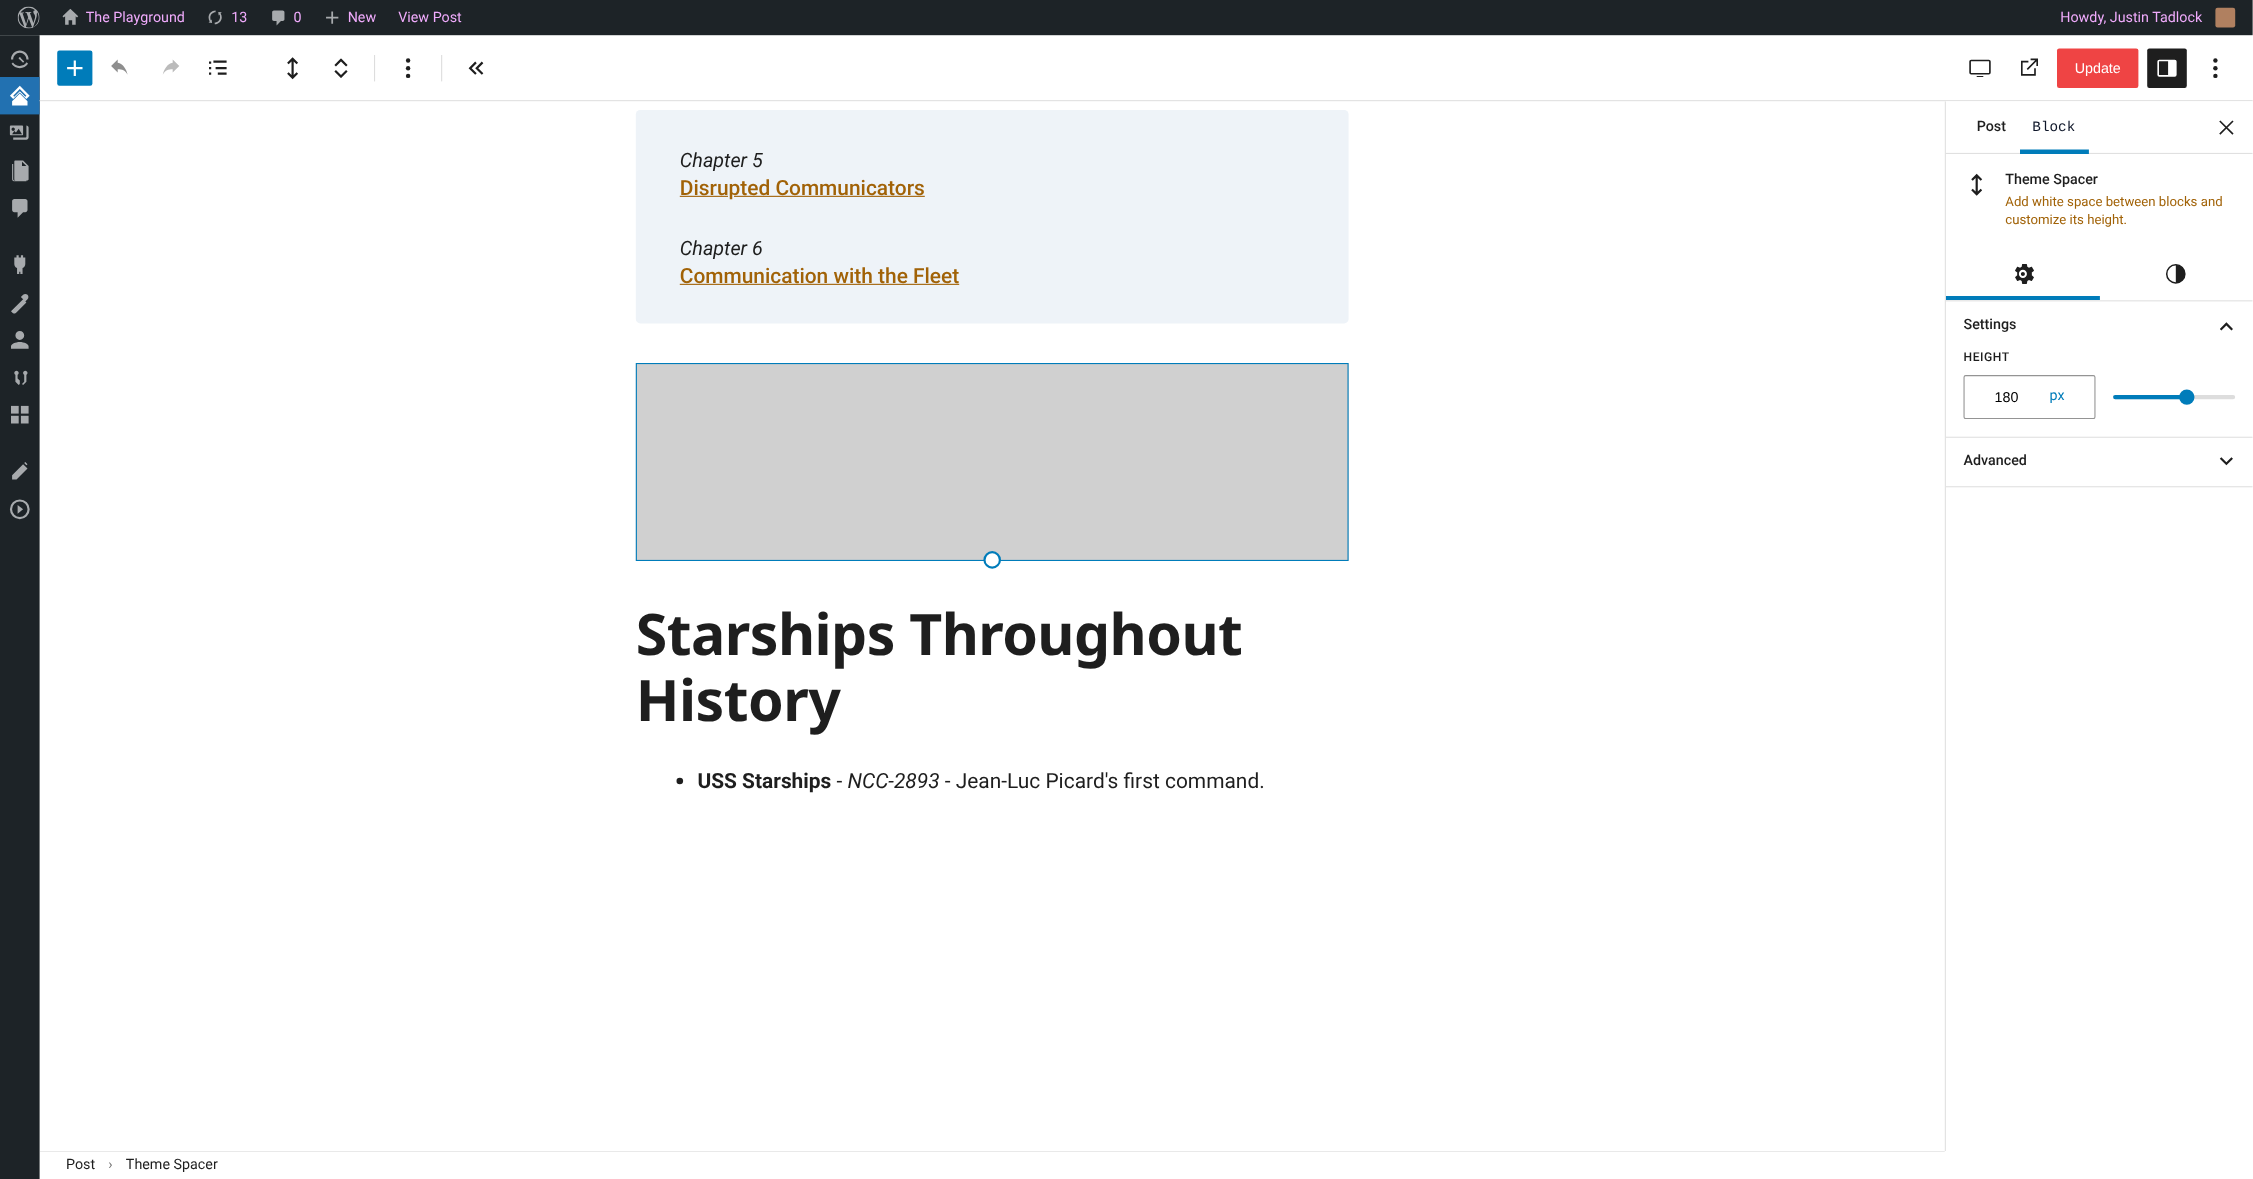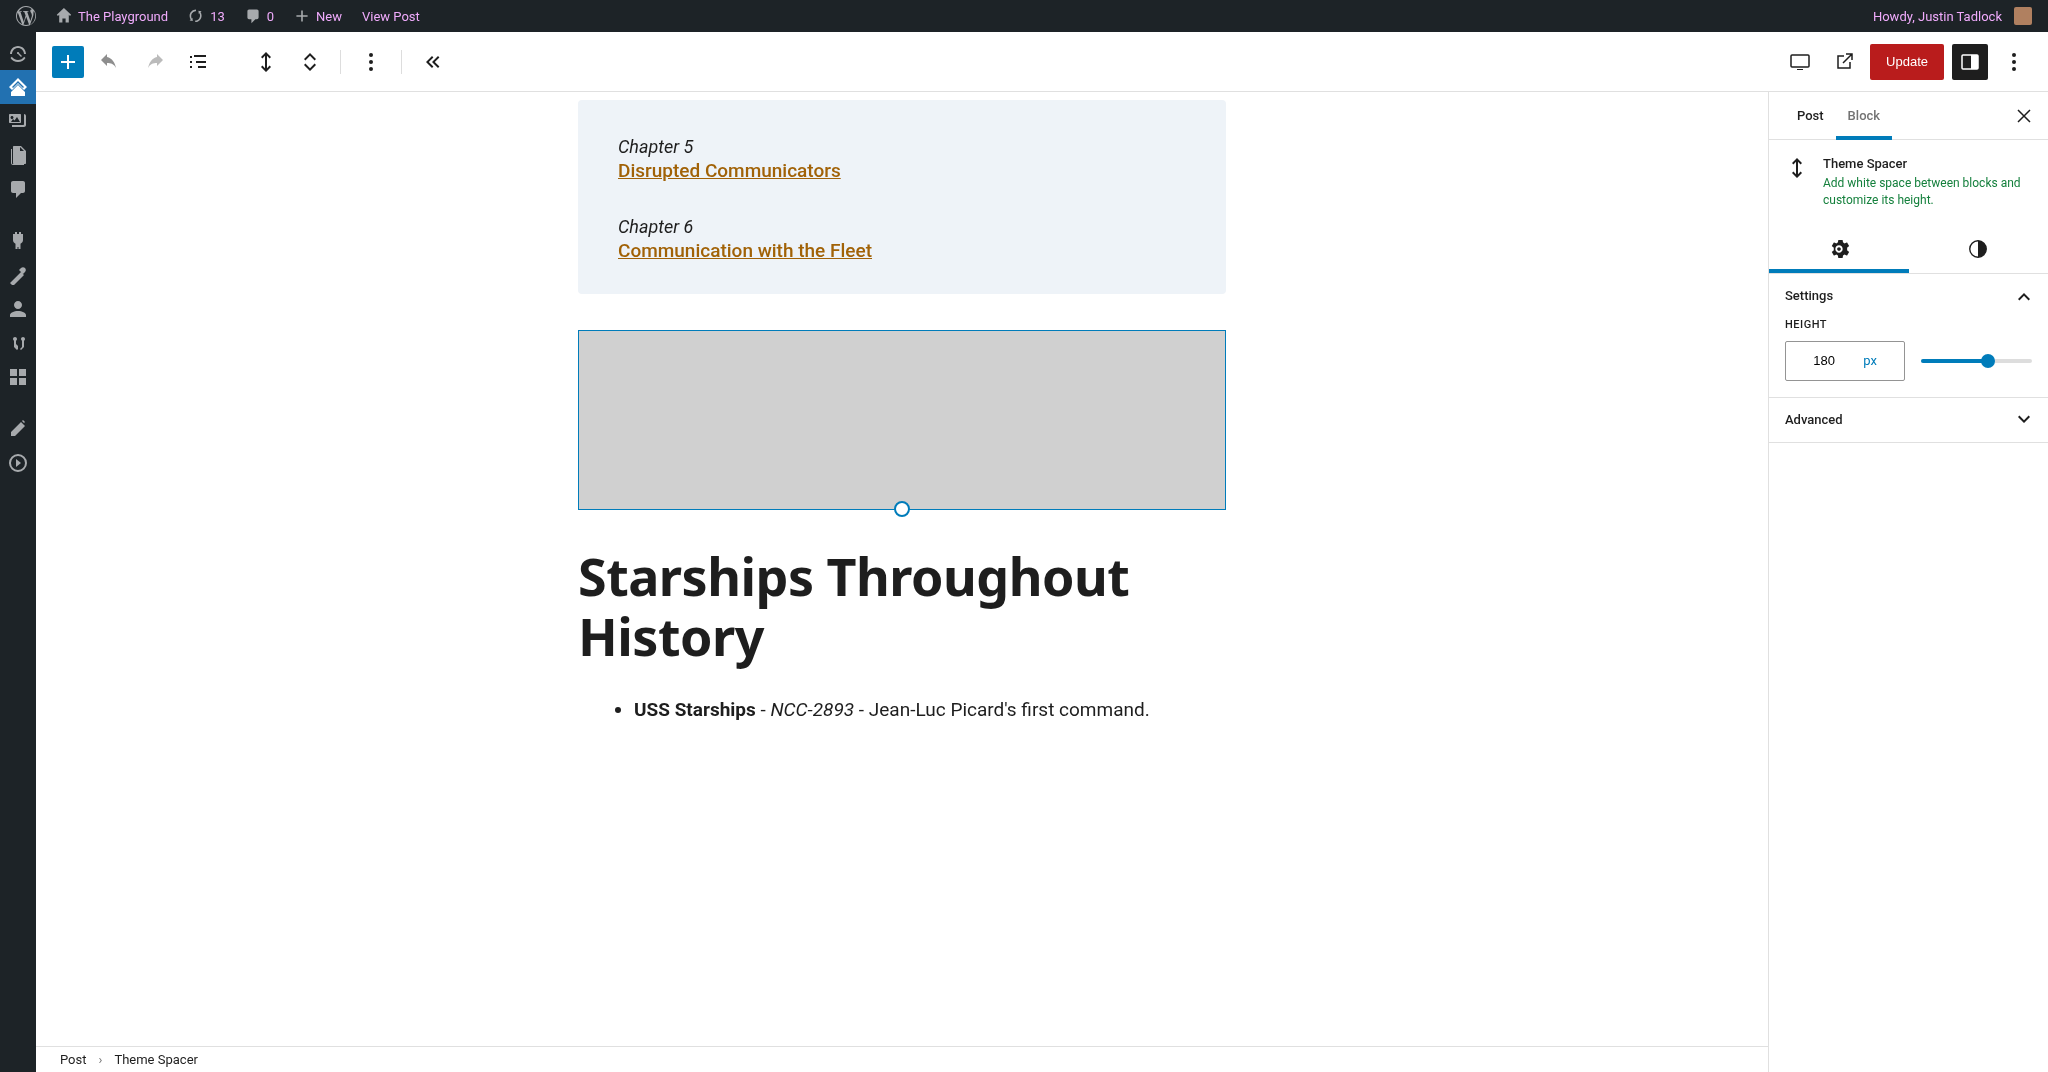--- a/index.html
+++ b/index.html
@@ -38,21 +38,21 @@
 
 
 .editor-wrap { flex:1; display:flex; flex-direction:column; }
 .editor-toolbar {
   height:60px; border-bottom:1px solid #e0e0e0; display:flex; align-items:center; justify-content:space-between; padding:0 16px;
 }
 .tb-left, .tb-right { display:flex; align-items:center; gap:8px; }
 .tb-btn { width:36px; height:36px; display:flex; align-items:center; justify-content:center; border-radius:2px; cursor:pointer; color:#1e1e1e;}
 .tb-btn.primary-plus { background:#007cba; color:#fff; width:32px; height:32px; border-radius:2px;}
 .tb-sep { width:1px; height:24px; background:#ddd; margin:0 4px;}
-.btn-update { background:#b91c1c; color:#fff; border:none; padding:0 16px; height:36px; border-radius:2px; font-size:13px; font-weight:400; cursor:pointer;}
+.btn-update { background:#ef4444; color:#fff; border:none; padding:0 16px; height:36px; border-radius:2px; font-size:13px; font-weight:400; cursor:pointer;}
 .tb-btn.dark { background:#1e1e1e; color:#fff; border-radius:2px; width:36px; height:36px;}
 .stack-icon { display:flex; flex-direction:column; gap:2px;}
 
 
 .editor-body { flex:1; display:flex; overflow:hidden; }
 .canvas { flex:1; overflow-y:auto; padding: 0 0 40px 0; position:relative;}
 .canvas-inner { max-width: 648px; margin: 0 auto; padding-top:8px;}
 
 .toc-card { background:#eef3f8; border-radius:4px; padding: 20px 40px 32px 40px; margin-bottom:36px;}
 .toc-chapter-label { font-style:italic; font-size:18px; color:#1e1e1e; margin-top:16px; }
@@ -66,26 +66,26 @@
 .body-p sup a { color:#007cba; text-decoration:none; font-size:14px;}
 .ship-list { list-style:disc; padding-left:56px;}
 .ship-list li { font-size:19px; line-height:1.65; margin-bottom:10px;}
 .ship-list li strong { font-weight:700;}
 .ship-list li em { font-style:italic;}
 
 
 .inspector { width:280px; border-left:1px solid #e0e0e0; display:flex; flex-direction:column; background:#fff;}
 .insp-tabs { display:flex; align-items:center; border-bottom:1px solid #e0e0e0; height:48px; padding:0 16px; position:relative;}
 .insp-tab { font-size:13px; font-weight:500; padding:0 12px; height:48px; display:flex; align-items:center; cursor:pointer; color:#1e1e1e; }
-.insp-tab.active { color:#737373; box-shadow: inset 0 -4px 0 0 #007cba; font-weight:500;}
+.insp-tab.active { color:#0f172a; box-shadow: inset 0 -4px 0 0 #007cba; font-weight:500;font-family:Liberation Mono, monospace;}
 .insp-close { position:absolute; right:12px; top:12px; width:24px; height:24px; display:flex; align-items:center; justify-content:center; cursor:pointer;}
 .insp-block-header { display:flex; gap:14px; padding:16px; }
 .insp-block-header .block-icon { width:24px; height:24px; flex-shrink:0; display:flex; align-items:center; justify-content:center;}
 .insp-block-header .block-meta .block-title { font-size:13px; font-weight:500; margin-bottom:4px;}
-.insp-block-header .block-meta .block-desc { font-size:12px; color:#15803d; line-height:1.4;}
+.insp-block-header .block-meta .block-desc { font-size:12px; color:#a16207; line-height:1.4;}
 .insp-subtabs { display:flex; border-bottom:1px solid #e0e0e0;}
 .insp-subtab { flex:1; height:48px; display:flex; align-items:center; justify-content:center; cursor:pointer;}
 .insp-subtab.active { box-shadow: inset 0 -4px 0 0 #007cba; }
 .insp-section { border-bottom:1px solid #e0e0e0;}
 .insp-section-header { display:flex; justify-content:space-between; align-items:center; padding:14px 16px; cursor:pointer;}
 .insp-section-header .section-title { font-size:13px; font-weight:500;}
 .insp-section-body { padding: 0 16px 16px 16px;}
 .field-label { font-size:11px; font-weight:500; text-transform:uppercase; color:#1e1e1e; letter-spacing:0.5px; margin-bottom:10px;}
 .height-row { display:flex; align-items:center; gap:16px;}
 .height-input-wrap { border:1px solid #949494; border-radius:2px; display:flex; align-items:center; height:40px; width:120px; padding:0 12px; justify-content:center;}

